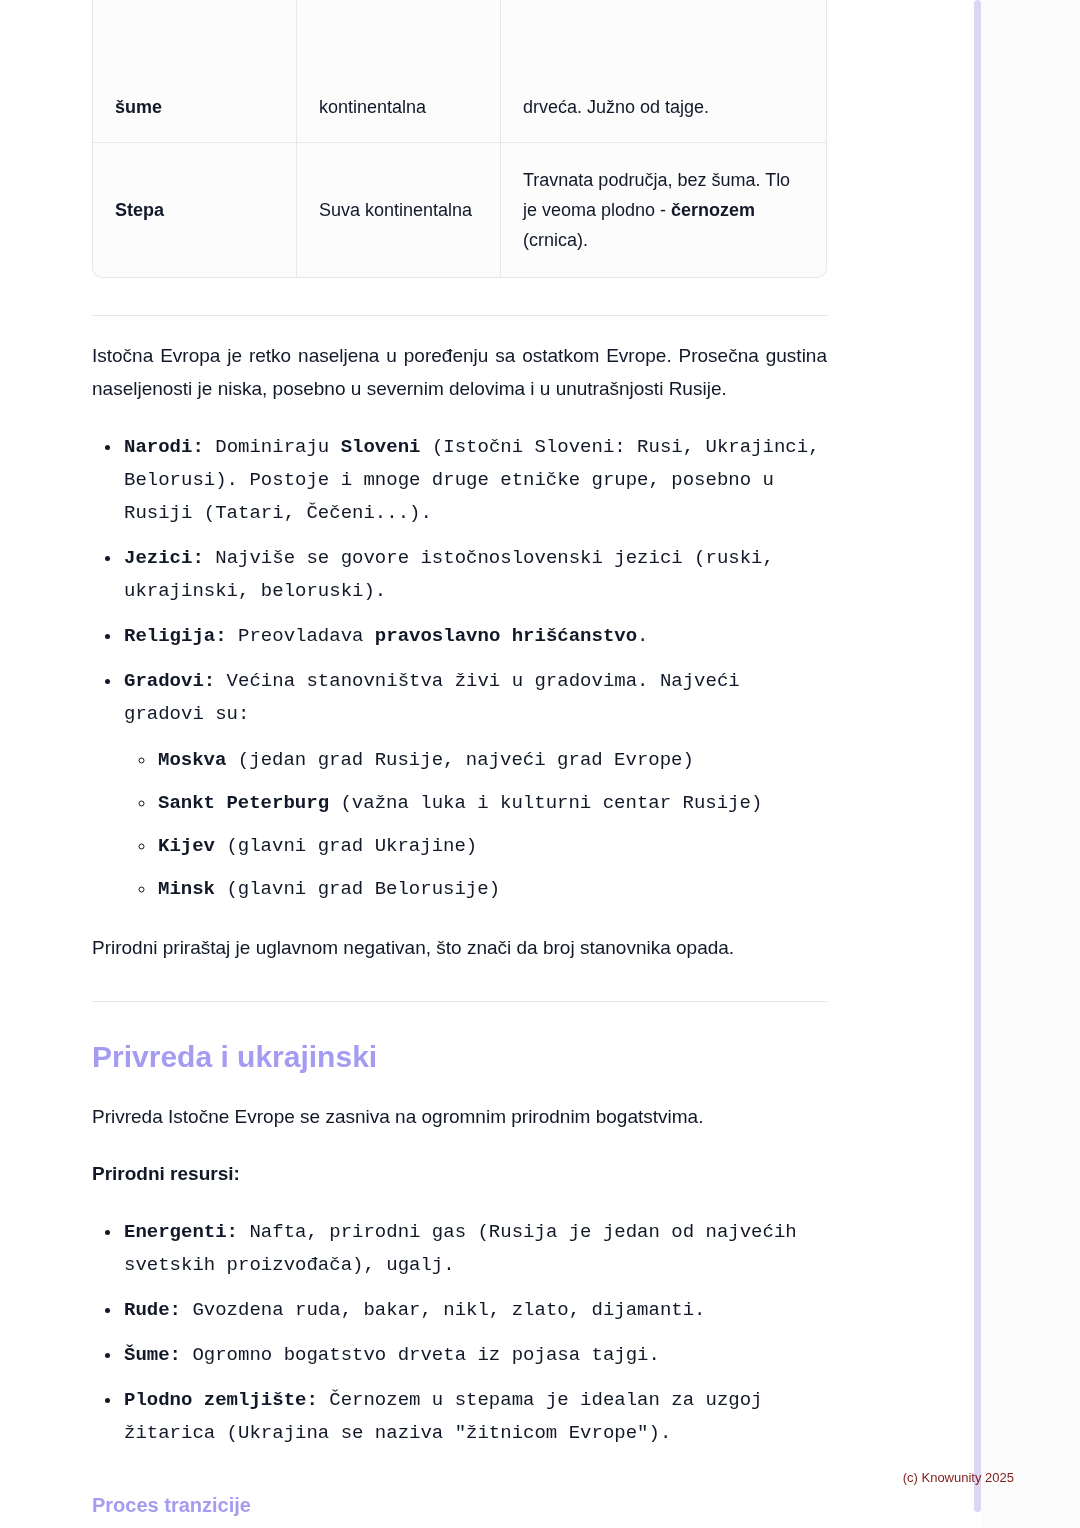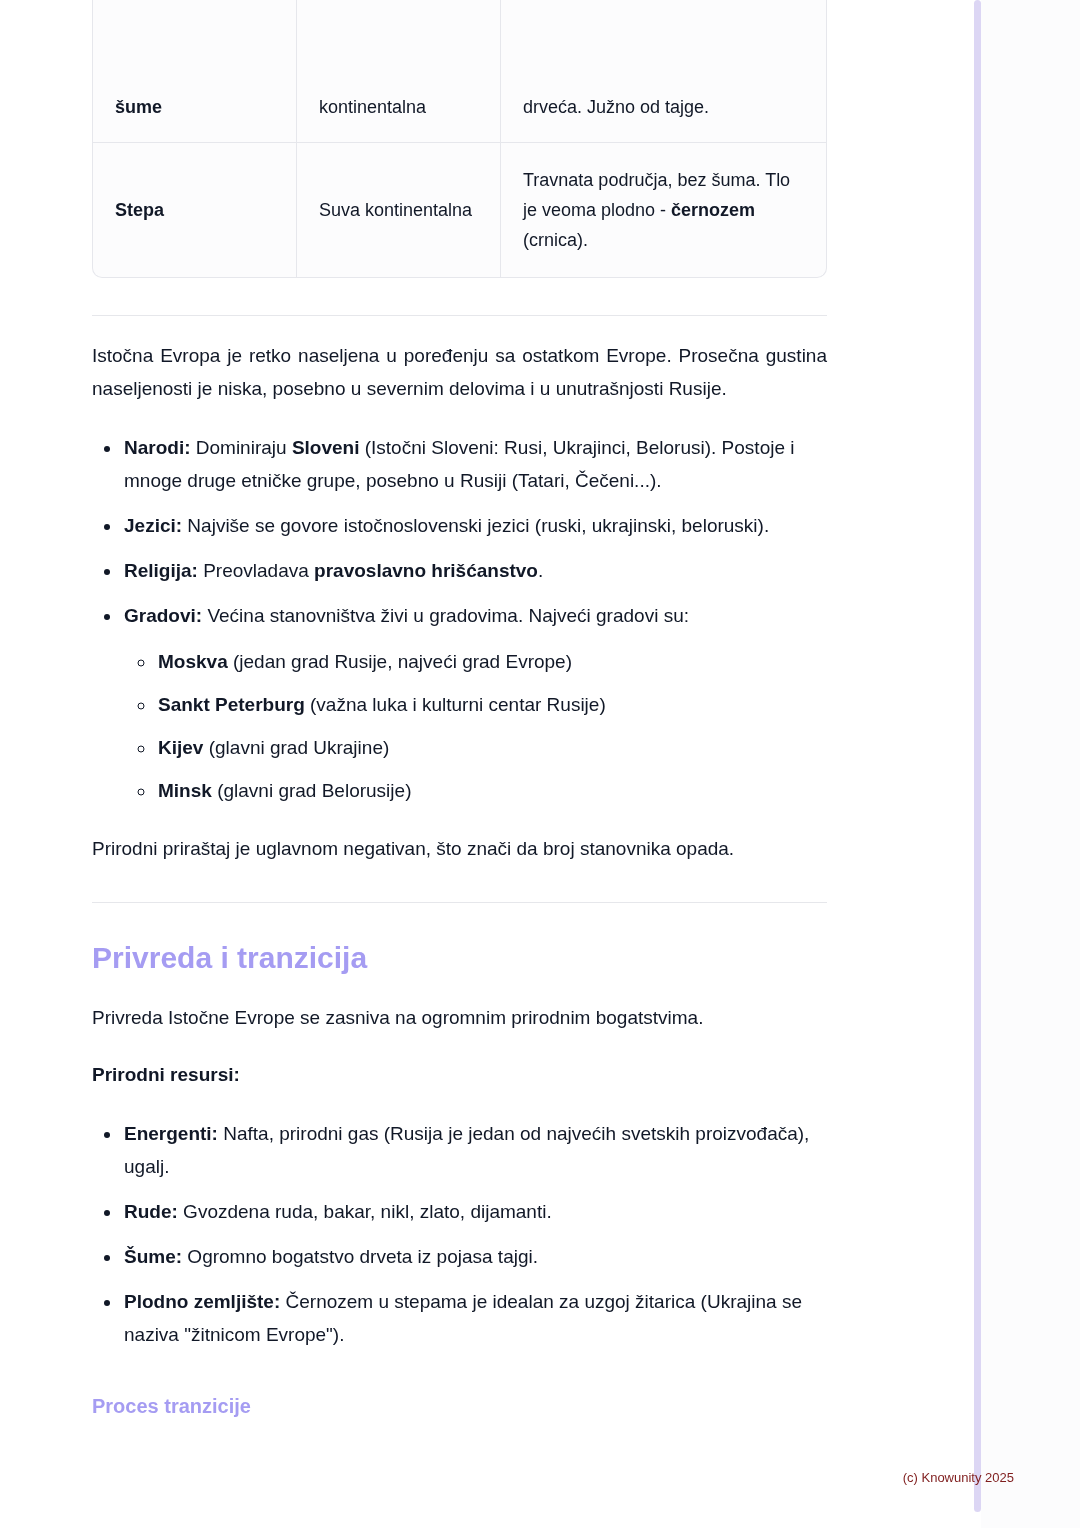--- a/index.html
+++ b/index.html
@@ -84,20 +84,21 @@
     color: #a59cf2;
     margin: 40px 0 0;
   }
   p.intro { margin: 23px 0 0; text-align: justify; }
   p.body-p { margin: 25px 0 0; }
   p.bold-label { margin: 24px 0 0; font-weight: 700; }
   ul.l1 {
     list-style: disc;
     margin: 26px 0 0;
     padding-left: 30px;
+    font-family: Liberation Mono, monospace;
   }
   ul.l1 > li { margin-bottom: 12px; padding-left: 2px; }
   ul.l1 > li:last-child { margin-bottom: 0; }
   ul.l2 {
     list-style: circle;
     margin: 13px 0 0;
     padding-left: 32px;
   }
   ul.l2 > li { margin-bottom: 10px; padding-left: 2px; }
   ul.l2 > li:last-child { margin-bottom: 0; }
@@ -145,21 +146,21 @@
         <li><span class="b">Kijev</span><span> (glavni grad Ukrajine)</span></li>
         <li><span class="b">Minsk</span><span> (glavni grad Belorusije)</span></li>
       </ul>
     </li>
   </ul>
 
   <p class="body-p">Prirodni priraštaj je uglavnom negativan, što znači da broj stanovnika opada.</p>
 
   <div class="divider"></div>
 
-  <h2 class="section">Privreda i tranzicija</h2>
+  <h2 class="section">Privreda i ukrajinski</h2>
 
   <p class="body-p">Privreda Istočne Evrope se zasniva na ogromnim prirodnim bogatstvima.</p>
 
   <p class="bold-label">Prirodni resursi:</p>
 
   <ul class="l1">
     <li><span class="b">Energenti:</span><span> Nafta, prirodni gas (Rusija je jedan od najvećih svetskih proizvođača), ugalj.</span></li>
     <li><span class="b">Rude:</span><span> Gvozdena ruda, bakar, nikl, zlato, dijamanti.</span></li>
     <li><span class="b">Šume:</span><span> Ogromno bogatstvo drveta iz pojasa tajgi.</span></li>
     <li><span class="b">Plodno zemljište:</span><span> Černozem u stepama je idealan za uzgoj žitarica (Ukrajina se naziva "žitnicom Evrope").</span></li>

